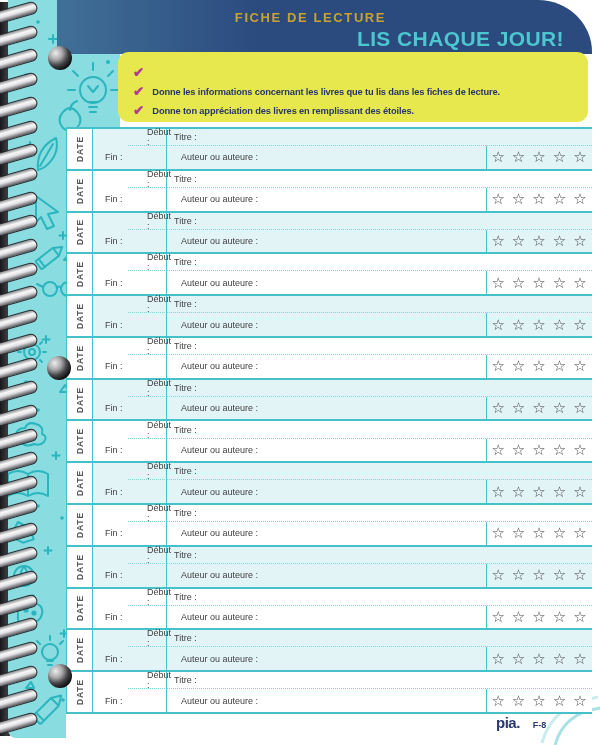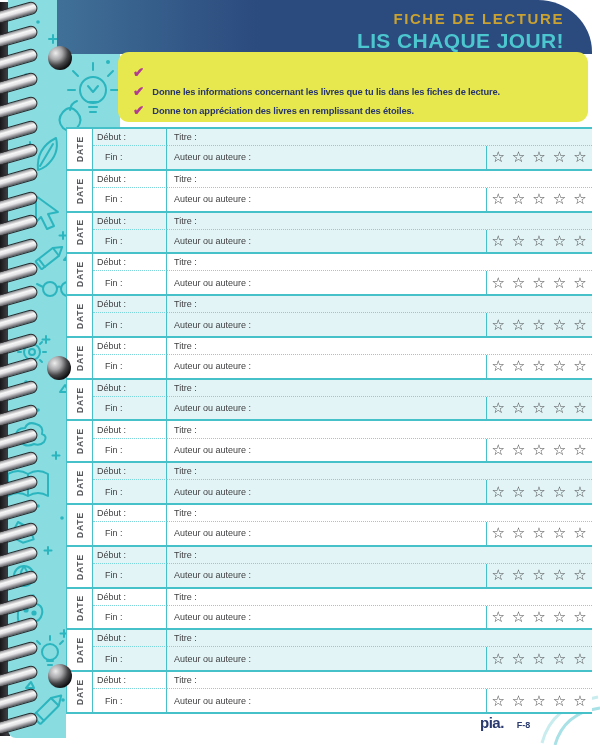--- a/index.html
+++ b/index.html
@@ -17,21 +17,21 @@
   .coil{position:absolute;left:-6px;width:42px;height:11px;border-radius:7px;
     background:linear-gradient(180deg,#8e8e92 0%,#f8f8f8 32%,#e3e3e6 58%,#55555a 100%);
     border:1px solid #2b2b2e;transform:rotate(-16deg);z-index:7;}
   .hole{position:absolute;width:24px;height:24px;border-radius:50%;z-index:6;
     background:radial-gradient(circle at 32% 30%,#ededed 0%,#a9a9ac 28%,#454548 52%,#0e0e10 75%);}
 
   
   .header{position:absolute;left:57px;top:0;width:535px;height:54px;z-index:4;
     background:linear-gradient(90deg,#407097 0%,#2b4a7e 38%);
     border-top-right-radius:54px 52px;text-align:right;padding:10px 28px 0 0;box-sizing:border-box;}
-  .kicker{font-size:15px;font-weight:700;letter-spacing:1.6px;color:#c9a232;}
+  .kicker{font-size:13px;font-weight:700;letter-spacing:1.6px;color:#c9a232;text-align:center;}
   .title{font-size:21px;font-weight:800;letter-spacing:.4px;color:#4cc7cf;margin-top:2px;}
 
   
   .instructions{position:absolute;left:118px;top:52px;width:470px;height:70px;background:#e7e84d;
     border-radius:11px;z-index:5;box-sizing:border-box;padding:8px 0 0 15px;
     display:flex;flex-direction:column;justify-content:space-evenly;}
   .instr-item{display:flex;align-items:baseline;white-space:nowrap;line-height:1;}
   .check{color:#b13b93;font-weight:900;font-size:13.5px;margin-right:8px;transform:translateY(1px);}
   .instr-text{color:#27356b;font-weight:700;font-size:9.3px;letter-spacing:-.15px;}
 
@@ -40,30 +40,30 @@
     display:flex;flex-direction:column;box-sizing:border-box;
     border-left:1.5px solid #46c1c9;border-top:2px solid #46c1c9;background:#fff;}
   .log-row{flex:1;display:flex;border-bottom:2px solid #46c1c9;background:#ffffff;min-height:0;}
   .log-row.tint .row-main{background:#e2f4f6;}
   .date-cell{width:25px;flex:0 0 25px;background:#fff;border-right:1.5px solid #46c1c9;
     display:flex;align-items:center;justify-content:center;}
   .date-text{writing-mode:vertical-rl;transform:rotate(180deg);font-size:8.5px;font-weight:700;
     letter-spacing:.9px;color:#55575b;}
   .row-main{flex:1;display:grid;grid-template-columns:74px 1fr;grid-template-rows:43% 57%;min-width:0;}
   .cell{display:flex;align-items:center;font-size:9px;color:#414042;min-width:0;}
-  .c-debut{grid-area:1/1;border-right:1.5px solid #46c1c9;border-bottom:1.5px dotted #7ed4da;padding-left:4px;}
+  .c-debut{grid-area:1/1;border-right:1.5px solid #46c1c9;border-bottom:1.5px dotted #7ed4da;padding-left:19px;margin-left:35px;}
   .c-titre{grid-area:1/2;border-bottom:1.5px dotted #7ed4da;padding-left:7px;}
   .c-fin{grid-area:2/1;border-right:1.5px solid #46c1c9;padding-left:12px;}
-  .c-auteur{grid-area:2/2;padding-left:7px;position:relative;}
+  .c-auteur{grid-area:2/2;padding-left:7px;position:relative;margin-left:7px;}
   .stars{position:absolute;right:0;top:0;bottom:0;width:106px;border-left:1.5px solid #46c1c9;
     display:flex;align-items:center;justify-content:center;font-size:15px;color:#48484a;
     letter-spacing:7px;padding-left:6px;box-sizing:border-box;}
 
   
-  .footer{position:absolute;left:480px;top:714px;display:flex;align-items:baseline;z-index:3;}
+  .footer{position:absolute;left:496px;top:714px;display:flex;align-items:baseline;z-index:3;}
   .logo{font-size:15px;font-weight:900;color:#2a3a6e;letter-spacing:-.5px;}
   .page-code{font-size:9px;font-weight:700;color:#2a3a6e;margin-left:13px;}
 
   .corner-curves{position:absolute;right:0;bottom:0;width:82px;height:52px;z-index:0;}
 </style>
 </head>
 <body>
 
 <div class="page">
 

